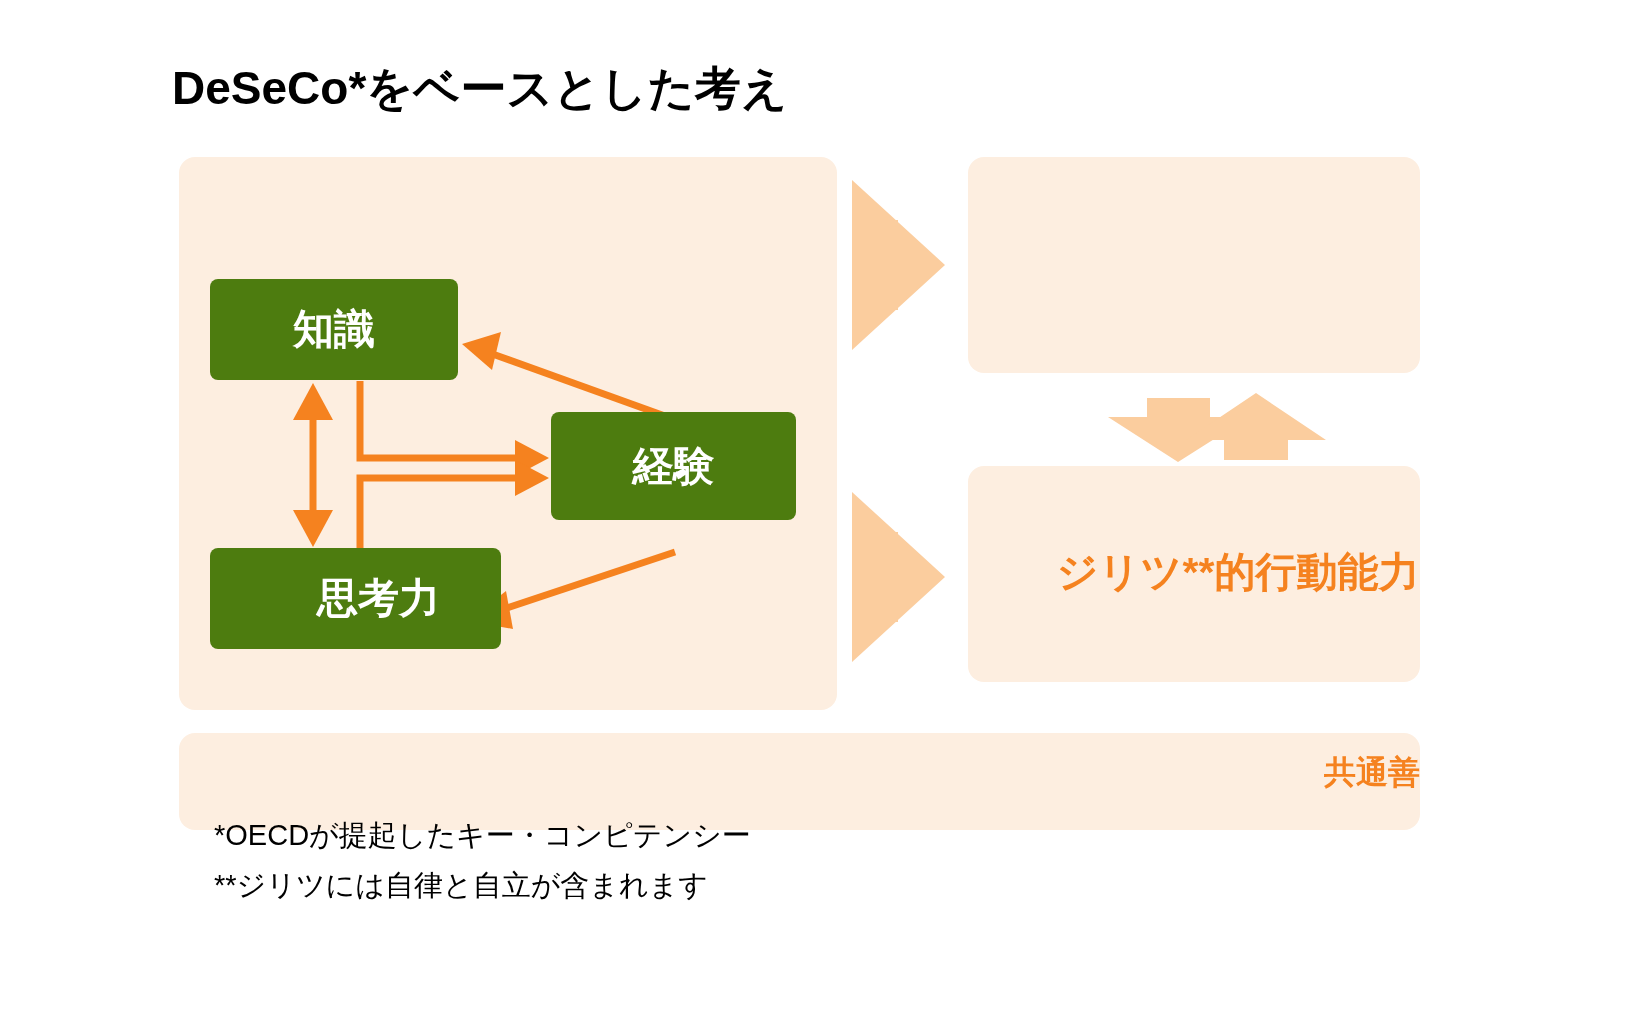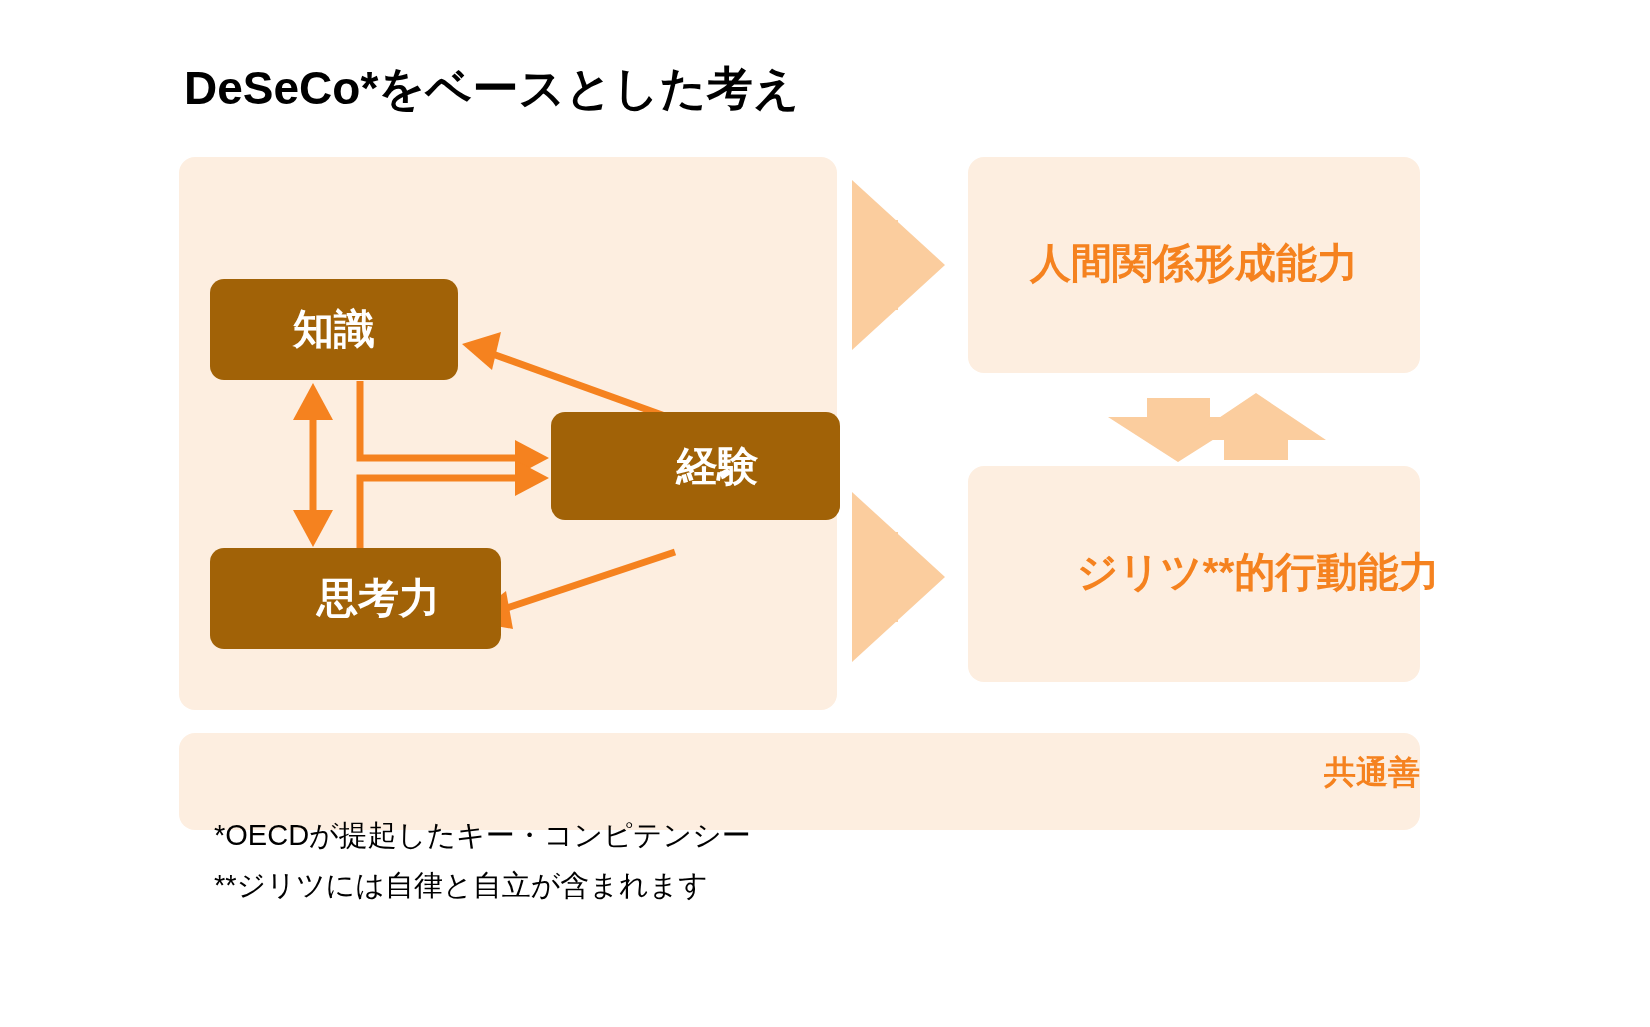--- a/index.html
+++ b/index.html
@@ -19,21 +19,21 @@
     position: absolute;
     left: 0; top: 0;
     width: 1650px;
     height: 1027px;
     background: #ffffff;
   }
 
   
   .title {
     position: absolute;
-    left: 184px;
+    left: 172px;
     top: 62px;
     font-size: 46px;
     font-weight: bold;
     color: #000000;
     letter-spacing: 0px;
     white-space: nowrap;
     line-height: 1.15;
   }
 
   
@@ -62,44 +62,43 @@
   }
   #label-social {
     left: 968px; top: 243px; width: 452px;
     text-align: center;
     font-size: 41px;
   }
   #label-autonomy {
     left: 968px; top: 552px; width: 540px;
     text-align: center;
     font-size: 41px;
-    padding-left: 20px;
   }
   #label-common {
     left: 179px; top: 756px; width: 1241px;
     text-align: right;
     font-size: 32px;
   }
 
   
   .node {
     position: absolute;
-    background: #a16207;
-    border-radius: 14px;
+    background: #4d7c0f;
+    border-radius: 8px;
     color: #ffffff;
     font-size: 41px;
     font-weight: bold;
     display: flex;
     align-items: center;
     justify-content: center;
     line-height: 1;
     white-space: nowrap;
   }
   #node-knowledge { left: 210px; top: 279px; width: 248px; height: 101px; }
-  #node-experience{ left: 551px; top: 412px; width: 245px; height: 108px; padding-left: 44px; }
+  #node-experience{ left: 551px; top: 412px; width: 245px; height: 108px; }
   #node-thinking  { left: 210px; top: 548px; width: 245px; height: 101px; padding-left: 46px; }
 
   
   #connectors {
     position: absolute;
     left: 0; top: 0;
     width: 1650px;
     height: 1027px;
     pointer-events: none;
   }
@@ -151,21 +150,20 @@
     <polyline fill="none" stroke="#F5821F" stroke-width="7" points="360,548 360,478 527,478"></polyline>
     <polygon fill="#F5821F" points="549,478 515,460 515,496"></polygon>
 
     <line x1="676" y1="420" x2="487" y2="352" stroke="#F5821F" stroke-width="7"></line>
     <polygon fill="#F5821F" points="462,344 501,332 492,370"></polygon>
 
     <line x1="675" y1="552" x2="495" y2="612" stroke="#F5821F" stroke-width="7"></line>
     <polygon fill="#F5821F" points="468,621 506,591 513,629"></polygon>
   </svg>
 
-  <div class="panel-heading" id="label-social">人間関係形成能力</div>
   <div class="panel-heading" id="label-autonomy">ジリツ**的行動能力</div>
   <div class="panel-heading" id="label-common">共通善</div>
 
   <div class="node" id="node-knowledge">知識</div>
   <div class="node" id="node-experience">経験</div>
   <div class="node" id="node-thinking">思考力</div>
 
   <div class="footnote" id="footnote-1">*OECDが提起したキー・コンピテンシー</div>
   <div class="footnote" id="footnote-2">**ジリツには自律と自立が含まれます</div>
 

